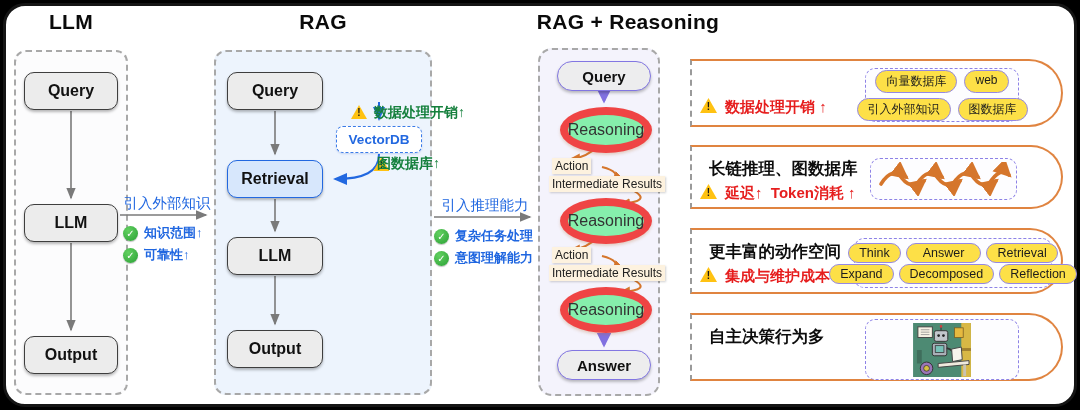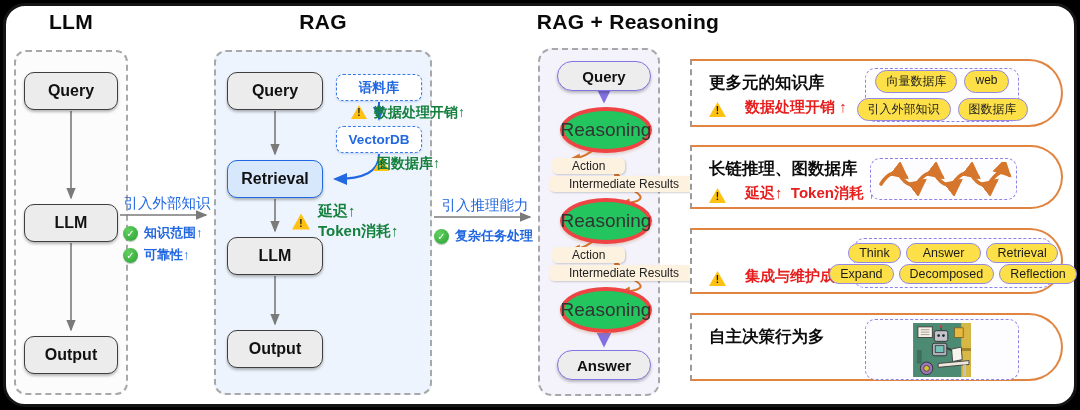--- a/index.html
+++ b/index.html
@@ -7,36 +7,36 @@
 .canvas {position:relative;width:1080px;height:410px;background:#000;overflow:hidden}
 .frame {position:absolute;left:3px;top:3px;width:1074px;height:404px;background:#fff;border:3px solid #151515;border-radius:22px;z-index:1}
 .abs {position:absolute}
 .overlay {position:absolute;left:0;top:0;z-index:3;pointer-events:none}
 .dash {border:2px dashed #a8a8a8;border-radius:12px;z-index:2}
 .coltitle {font-size:21px;font-weight:bold;color:#0a0a0a;text-align:center;z-index:4;letter-spacing:.3px}
 .node {display:flex;align-items:center;justify-content:center;background:#ececec;border:1.6px solid #3e3e3e;border-radius:10px;font-size:16px;font-weight:600;color:#111;box-shadow:0 2px 3px rgba(0,0,0,.28);z-index:4}
 .bnode {background:#fff;border:1.6px dashed #3a7be8;border-radius:7px;color:#2268e0;font-weight:bold;font-size:13.5px;display:flex;align-items:center;justify-content:center;z-index:4;box-shadow:0 1px 2px rgba(40,90,200,.2)}
 .retr {background:#d7e7fc;border-color:#2268e0}
 .pnode {background:#ededee;border:1.8px solid #8276e2;border-radius:15px;font-size:15px;font-weight:600;color:#111;display:flex;align-items:center;justify-content:center;box-shadow:0 2px 3px rgba(0,0,0,.25);z-index:4}
-.ellipse {background:#22c55e;border:4px solid #ef4444;border-radius:50%;display:flex;align-items:center;justify-content:center;font-size:19px;color:#333;box-shadow:0 2px 3px rgba(180,100,40,.25);z-index:4}
-.steplabel {background:#fdf2df;border-radius:5px;padding:1px 20px;font-size:12px;color:#222;box-shadow:1px 1px 2px rgba(0,0,0,.18);z-index:4;white-space:nowrap}
+.ellipse {background:#86efac;border:8px solid #ef4444;border-radius:50%;display:flex;align-items:center;justify-content:center;font-size:16px;color:#333;box-shadow:0 2px 3px rgba(180,100,40,.25);z-index:4}
+.steplabel {background:#fdf2df;border-radius:0;padding:1px 3px;font-size:12px;color:#222;box-shadow:1px 1px 2px rgba(0,0,0,.18);z-index:4;white-space:nowrap}
 .warn {display:inline-block;position:relative;width:16px;height:14px;background:#ffc212;clip-path:polygon(50% 0,100% 100%,0 100%);flex:none;z-index:4}
 .warn::after {content:"!";position:absolute;left:0;right:0;bottom:0;text-align:center;font-size:10px;font-weight:bold;color:#1a1a1a;line-height:13px}
 .check {display:inline-block;position:relative;width:15px;height:15px;border-radius:50%;background:radial-gradient(circle at 35% 30%,#62d060,#2aa035);flex:none;box-shadow:0 1px 1px rgba(0,0,0,.25)}
 .check::after {content:"✓";position:absolute;left:0;right:0;top:0;text-align:center;color:#fff;font-size:10px;font-weight:bold;line-height:15px}
 .trlabel {font-size:14.5px;font-weight:normal;color:#1f66e0;text-align:center;z-index:4;white-space:nowrap}
 .brow {display:flex;align-items:center;gap:6px;z-index:4}
 .btext {font-size:13px;font-weight:bold;color:#1f66e0;white-space:nowrap}
 .redtext {font-size:14px;font-weight:bold;color:#15803d;white-space:nowrap;z-index:4}
 .w3lines {display:flex;flex-direction:column;gap:1px}
 .w3lines .redtext {font-size:15px}
 .wgroup {display:flex;align-items:center;gap:8px;z-index:4}
 .panel {border:2px solid #e08440;border-left:2px dashed #9a9a9a;border-radius:0 34px 34px 0;z-index:4;background:#fff}
 .ptitle {position:absolute;left:17px;top:11px;font-size:16.5px;font-weight:bold;color:#0d0d0d;white-space:nowrap}
-.pcost {position:absolute;left:17px;top:37px;display:flex;align-items:flex-end;gap:19px}
+.pcost {position:absolute;left:8px;top:37px;display:flex;align-items:flex-start;gap:8px}
 .pcost .warn {width:17px;height:15px}
 .pcost-text {font-size:15px;font-weight:bold;color:#e61e1e;white-space:pre}
 .pbox {position:absolute;border:1.6px dashed #8d82e6;border-radius:10px;background:#fdfdff;display:flex;flex-direction:column;align-items:center;justify-content:center;gap:5px}
 .prow {display:flex;gap:7px;justify-content:center}
 .pill {background:#fde047;border:1.5px solid #9488e4;border-radius:12px;padding:2px 10px;font-size:12px;color:#1c1c1c;white-space:nowrap}
 </style>
 </head>
 <body>
 
 <div class="canvas">
@@ -106,58 +106,53 @@
     <span class="check"></span>
     <span class="btext">知识范围↑</span>
   </div>
   <div class="abs brow" style="left:123px;top:246px">
     <span class="check"></span>
     <span class="btext">可靠性↑</span>
   </div>
 
   
   <div class="abs node" style="left:227px;top:72px;width:96px;height:38px">Query</div>
-  <div class="abs bnode" style="left:336px;top:74px;width:86px;height:27px">语料库</div>
   <span class="abs warn" style="left:351px;top:105px"></span>
   <div class="abs redtext" style="left:374px;top:104px">数据处理开销↑</div>
   <div class="abs bnode" style="left:336px;top:126px;width:86px;height:27px">VectorDB</div>
   <span class="abs warn" style="left:353px;top:157px"></span>
   <div class="abs redtext" style="left:377px;top:155px">图数据库↑</div>
   <div class="abs node retr" style="left:227px;top:160px;width:96px;height:38px">Retrieval</div>
-  <div class="abs wgroup" style="left:292px;top:202px">
-    <span class="warn" style="width:18px;height:16px"></span>
-    <span class="w3lines">
-      <span class="redtext">延迟↑</span>
-      <span class="redtext">Token消耗↑</span>
-    </span>
-  </div>
   <div class="abs node" style="left:227px;top:237px;width:96px;height:38px">LLM</div>
   <div class="abs node" style="left:227px;top:330px;width:96px;height:38px">Output</div>
 
   
   <div class="abs trlabel" style="left:437px;top:196px;width:96px">引入推理能力</div>
   <div class="abs brow" style="left:434px;top:227px">
     <span class="check"></span>
     <span class="btext">复杂任务处理</span>
+  </div>
+  <div class="abs brow" style="left:434px;top:249px">
+    <span class="check"></span>
+    <span class="btext">意图理解能力</span>
   </div>
 
   
   <div class="abs pnode" style="left:557px;top:61px;width:94px;height:30px">Query</div>
   <div class="abs ellipse" style="left:560px;top:107px;width:92px;height:46px">Reasoning</div>
   <div class="abs steplabel" style="left:552px;top:158px">Action</div>
   <div class="abs steplabel" style="left:549px;top:176px">Intermediate Results</div>
   <div class="abs ellipse" style="left:560px;top:198px;width:92px;height:46px">Reasoning</div>
   <div class="abs steplabel" style="left:552px;top:247px">Action</div>
   <div class="abs steplabel" style="left:549px;top:265px">Intermediate Results</div>
   <div class="abs ellipse" style="left:560px;top:287px;width:92px;height:46px">Reasoning</div>
   <div class="abs pnode" style="left:557px;top:350px;width:94px;height:30px">Answer</div>
 
   
   <div class="abs panel" style="left:690px;top:59px;width:373px;height:68px">
-    <div class="ptitle">更多元的知识库</div>
     <div class="pcost">
       <span class="warn"></span>
       <span class="pcost-text">数据处理开销 ↑</span>
     </div>
     <div class="pbox" style="left:173px;top:7px;width:154px;height:54px">
       <div class="prow">
         <span class="pill">向量数据库</span>
         <span class="pill">web</span>
       </div>
       <div class="prow">
@@ -189,20 +184,21 @@
           <path d="M78,22 Q89,4 103,15" marker-end="url(#co)"></path>
           <path d="M96,12 Q107,30 121,19" marker-end="url(#co)"></path>
           <path d="M114,22 Q125,4 134,13" marker-end="url(#co)"></path>
         </g>
       </svg>
     </div>
   </div>
 
   
   <div class="abs panel" style="left:690px;top:228px;width:373px;height:66px;border-radius:0 33px 33px 0">
+    <div class="ptitle">更丰富的动作空间</div>
     <div class="pcost">
       <span class="warn"></span>
       <span class="pcost-text">集成与维护成本 ↑</span>
     </div>
     <div class="pbox" style="left:162px;top:8px;width:198px;height:50px;gap:1px">
       <div class="prow" style="gap:5px">
         <span class="pill" style="font-size:12.5px">Think</span>
         <span class="pill" style="font-size:12.5px;padding:2px 16px">Answer</span>
         <span class="pill" style="font-size:12.5px">Retrieval</span>
       </div>

